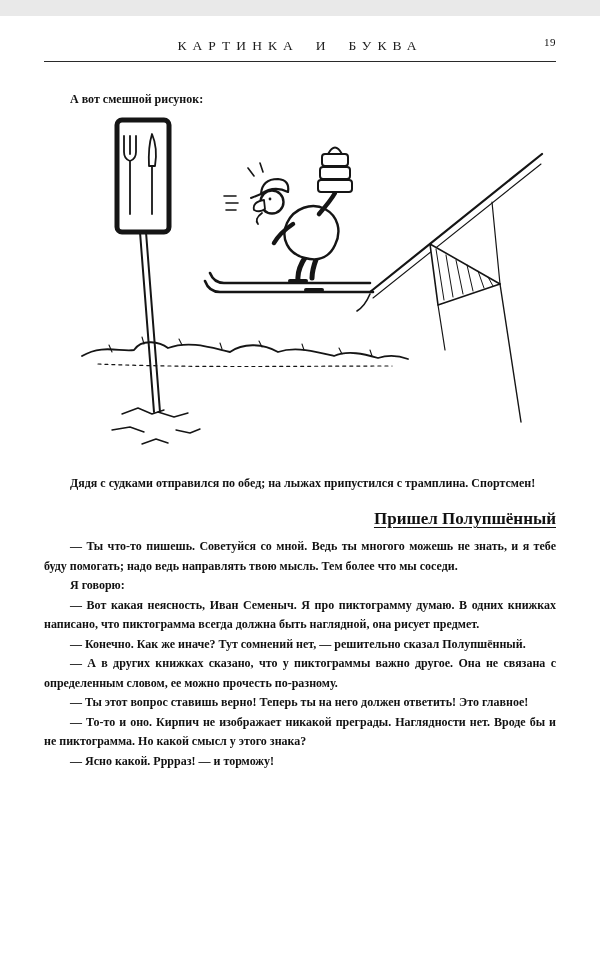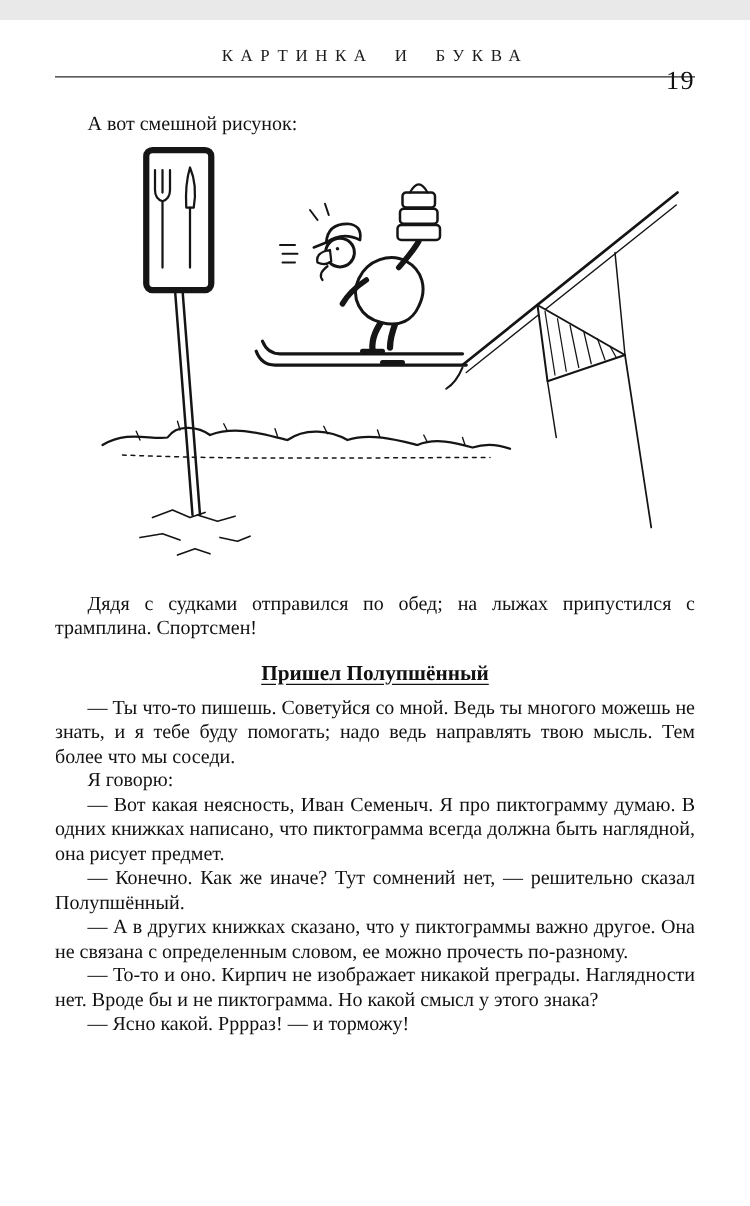--- a/index.html
+++ b/index.html
@@ -20,54 +20,55 @@
     text-align:center;
   }
   .running-title{
     font-size:13.5px;
     letter-spacing:0.45em;
     word-spacing:0.55em;
     color:#1c1c1c;
   }
   .page-number{
     position:absolute;
-    right:0;top:16px;
-    font-size:21px;
+    right:0;top:0;
+    font-size:11px;
     letter-spacing:0.05em;
   }
   .header-rule{
     border-top:1.2px solid #2a2a2a;
     margin-top:5px;
   }
   .para{
     margin:0;
-    font-size:16px;
+    font-size:12px;
     line-height:19.5px;
     text-align:justify;
     text-indent:26px;
+    font-weight:bold;
   }
   .intro{
     margin-top:28px;
   }
   .illustration{
     margin:4px 0 0 0;
     height:352px;
     position:relative;
   }
   .illustration svg{
     position:absolute;
     left:28px;top:0;
     width:472px;height:352px;
   }
   .caption{
     margin-top:8px;
   }
   .section-heading{
     margin:16px 0 8px 0;
-    text-align:center;
+    text-align:right;
     font-size:17px;
     font-weight:bold;
   }
   .section-heading span{
     text-decoration:underline;
     text-underline-offset:3px;
   }
   .body-text p{margin:0;}
   
   .ln{stroke:#151515;fill:none;stroke-linecap:round;stroke-linejoin:round;}
@@ -174,17 +175,18 @@
   <p class="para caption">Дядя с судками отправился по обед; на лыжах припустился с трамплина. Спортсмен!</p>
 
   <h2 class="section-heading"><span>Пришел Полупшённый</span></h2>
 
   <div class="body-text">
     <p class="para">— Ты что-то пишешь. Советуйся со мной. Ведь ты многого можешь не знать, и я тебе буду помогать; надо ведь направлять твою мысль. Тем более что мы соседи.</p>
     <p class="para">Я говорю:</p>
     <p class="para">— Вот какая неясность, Иван Семеныч. Я про пиктограмму думаю. В одних книжках написано, что пиктограмма всегда должна быть наглядной, она рисует предмет.</p>
     <p class="para">— Конечно. Как же иначе? Тут сомнений нет, — решительно сказал Полупшённый.</p>
     <p class="para">— А в других книжках сказано, что у пиктограммы важно другое. Она не связана с определенным словом, ее можно прочесть по-разному.</p>
+    <p class="para">— Ты этот вопрос ставишь верно! Теперь ты на него должен ответить! Это главное!</p>
     <p class="para">— То-то и оно. Кирпич не изображает никакой преграды. Наглядности нет. Вроде бы и не пиктограмма. Но какой смысл у этого знака?</p>
     <p class="para">— Ясно какой. Рррраз! — и торможу!</p>
   </div>
 
 </div>
 
 </body></html>

